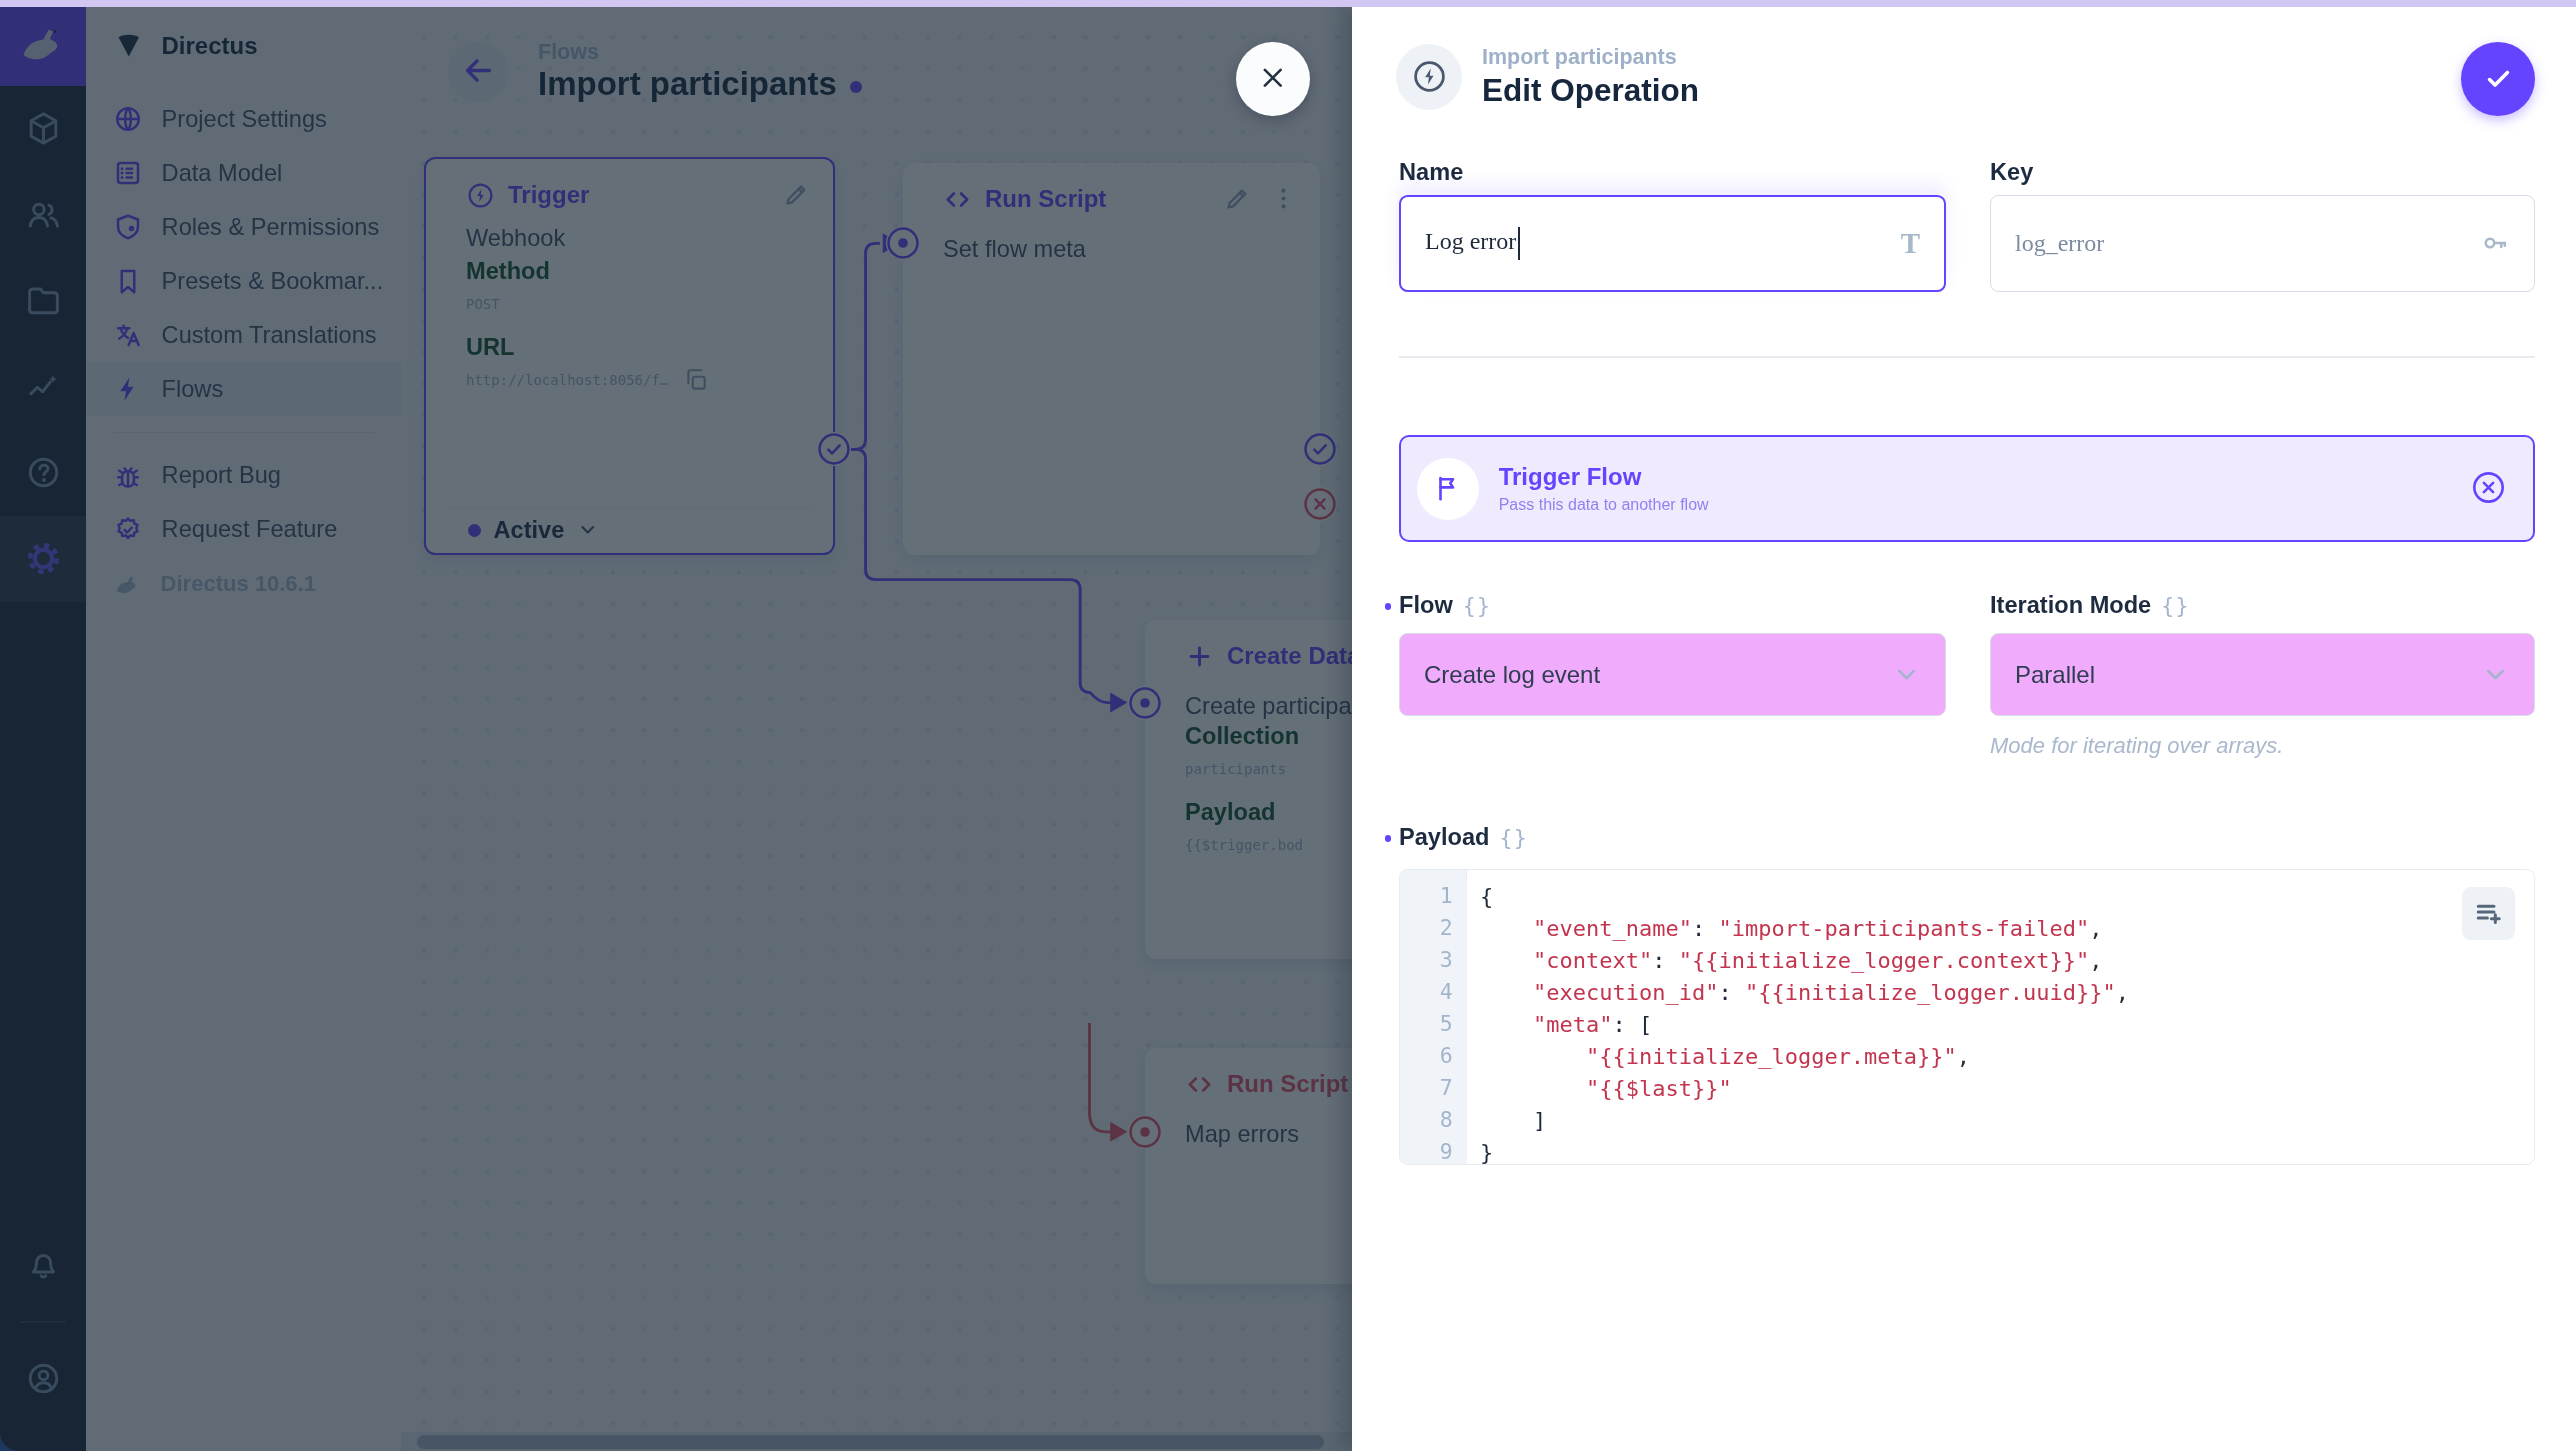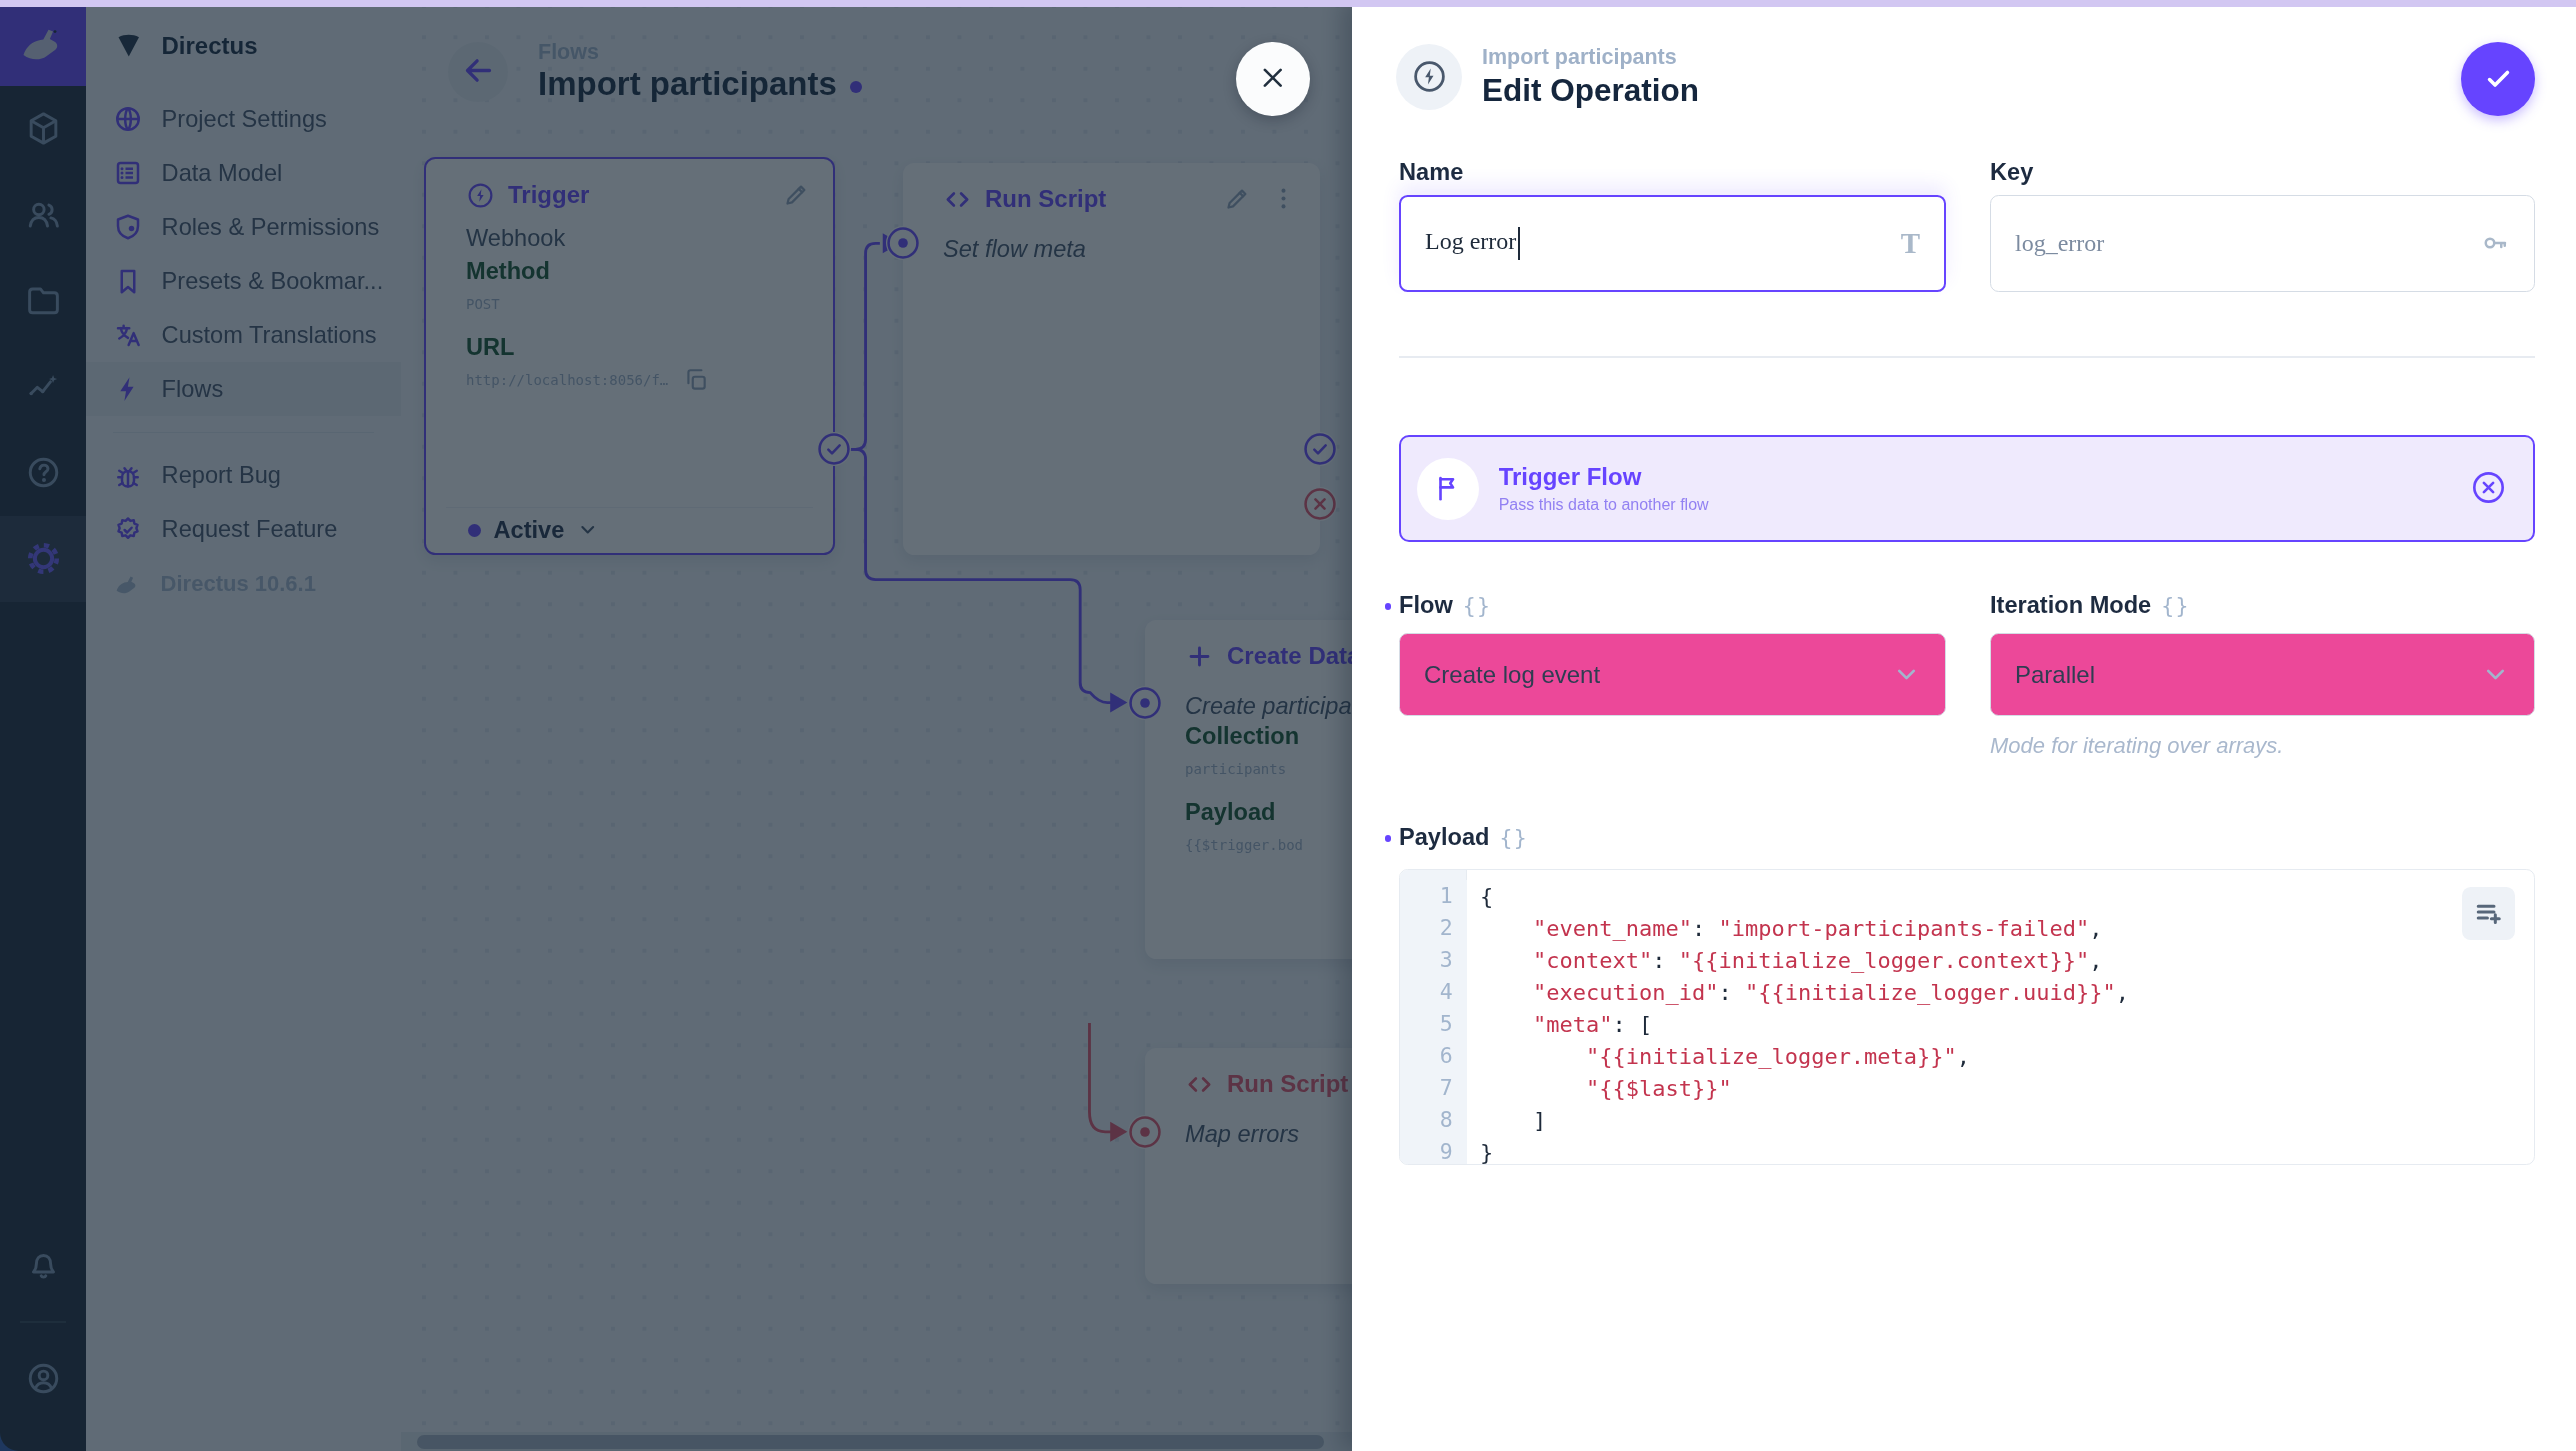--- a/index.html
+++ b/index.html
@@ -66,21 +66,21 @@
   .fline.b { font-weight:600; color:#14532d; }
   .fline.mono { font-family:"DejaVu Sans Mono", monospace; font-size:14px; color:#9fb1c8; }
   .url-row { display:flex; align-items:center; gap:14.3px; color:#8fa1b8; }
   .url-row svg { width:26px; height:26px; flex:0 0 auto; }
   .gap-s { height:10px; }
   .trigger-foot { position:absolute; left:20px; right:20px; bottom:0; height:46px; border-top:1.4px solid #edf1f6;
     display:flex; align-items:center; gap:13px; padding:0 21.5px; }
   .status-dot { width:13px; height:13px; border-radius:50%; background:#6644ff; }
   .trigger-status { font-size:23.6px; font-weight:600; color:#20304a; }
   .trigger-foot svg { width:21.5px; height:21.5px; color:#42536a; }
-  .node-row { display:flex; align-items:flex-start; gap:17px; padding:10px 0 0 0;font-style:italic; }
+  .node-row { display:flex; align-items:flex-start; gap:17px; padding:10px 0 0 0; }
   .node-label { font-size:23.6px; color:#42536a; }
 
   .handle { position:absolute; width:34px; height:34px; border-radius:50%; background:#fff; display:flex; align-items:center; justify-content:center; }
   .handle svg { width:34px; height:34px; }
 
   .canvas-svg { position:absolute; left:0; top:0; width:1352px; height:1451px; z-index:3; pointer-events:none; }
 
   .hscrollbar { position:absolute; left:401px; bottom:0; width:952px; height:18.6px; background:#dfe6ee; }
   .hscroll-thumb { position:absolute; left:15.7px; top:2.1px; width:907px; height:14.3px; background:#a7b4c3; border-radius:7.2px; }
 
@@ -122,21 +122,21 @@
 
   .tf-card { position:absolute; left:47px; top:435px; width:1136px; height:107px; border:2.1px solid #6644ff; border-radius:10px;
     background:#efeafd; display:flex; align-items:center; padding:0 26px 0 15.7px; gap:20px; }
   .tf-circle { width:62px; height:62px; border-radius:50%; background:#fff; display:flex; align-items:center; justify-content:center; color:#6644ff; }
   .tf-circle svg { width:30px; height:30px; }
   .tf-title { font-size:24px; font-weight:600; color:#6644ff; }
   .tf-sub { font-size:16px; color:#9281f2; margin-top:4.3px; }
   .tf-remove { margin-left:auto; color:#6644ff; display:flex; }
   .tf-remove svg { width:37px; height:37px; }
 
-  .select { position:absolute; height:83px; border:1.4px solid #d5dce5; border-radius:8.6px; background:#ec4899;
+  .select { position:absolute; height:83px; border:1.4px solid #d5dce5; border-radius:8.6px; background:#f0abfc;
     display:flex; align-items:center; padding:0 24px; }
   .select-value { font-size:24px; color:#2f3d52; }
   .select-chev { margin-left:auto; color:#a2b5cd; display:flex; }
   .select-chev svg { width:29px; height:29px; }
   .helper-text { position:absolute; font-size:22px; font-style:italic; color:#a9b8cd; }
 
   .code-editor { position:absolute; left:47px; top:869px; width:1136px; height:296px; border:1.4px solid #e6ebf1; border-radius:8.6px;
     background:#fff; overflow:hidden; }
   .code-scroll { position:absolute; inset:0; padding-top:10px; }
   .code-line { display:flex; height:32px; align-items:center; }

